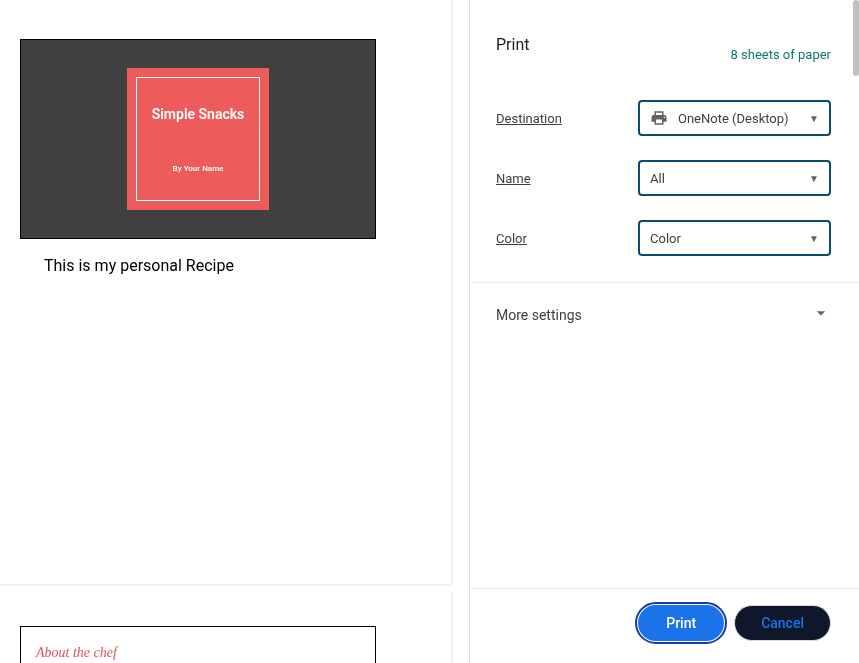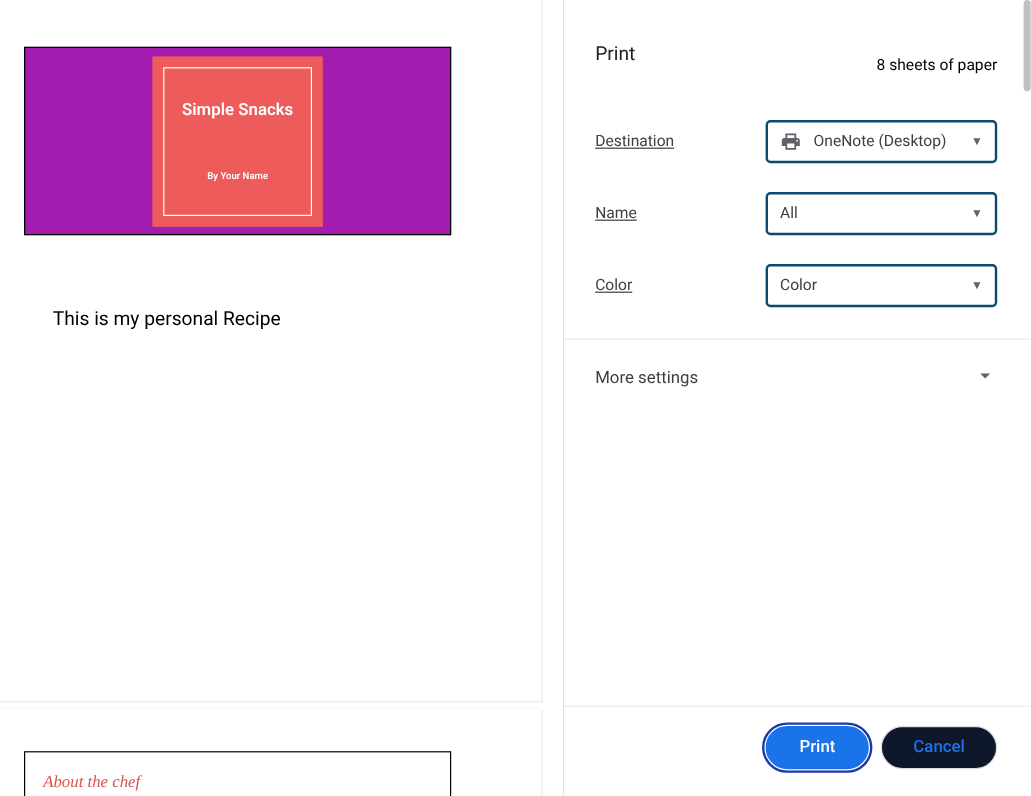--- a/index.html
+++ b/index.html
@@ -33,23 +33,23 @@
       border: 1px solid #eee;
       border-top: none;
       border-left: none;
       box-shadow: 0 0 2px rgba(0,0,0,.08);
     }
     .slide {
       position: absolute;
       left: 20px;
       top: 39px;
       width: 356px;
-      height: 157px;
+      height: 200px;
       border: 1px solid #000;
-      background: #a21caf;
+      background: #404040;
       display: flex;
       justify-content: center;
       align-items: center;
     }
     .red-box {
       width: 142px;
       height: 142px;
       background: #ed5b5b;
       position: relative;
       display: flex;
@@ -112,21 +112,21 @@
       border-left: 1px solid #e0e0e0;
     }
     .settings-scroll { flex: 1; overflow: auto; }
     .header-row {
       display: flex;
       justify-content: space-between;
       align-items: center;
       padding: 26px 28px 24px 26px;
     }
     .print-title { font-size: 16px; color: #202124; }
-    .sheets { font-size: 13px; color: #000000; margin-top: 21px; }
+    .sheets { font-size: 13px; color: #0f766e; margin-top: 21px; }
     .option-row {
       display: flex;
       align-items: center;
       padding: 6px 28px 18px 26px;
     }
     .option-row.dest { padding-top: 14px; }
     .option-label {
       width: 142px;
       font-size: 13px;
       color: #3c4043;

